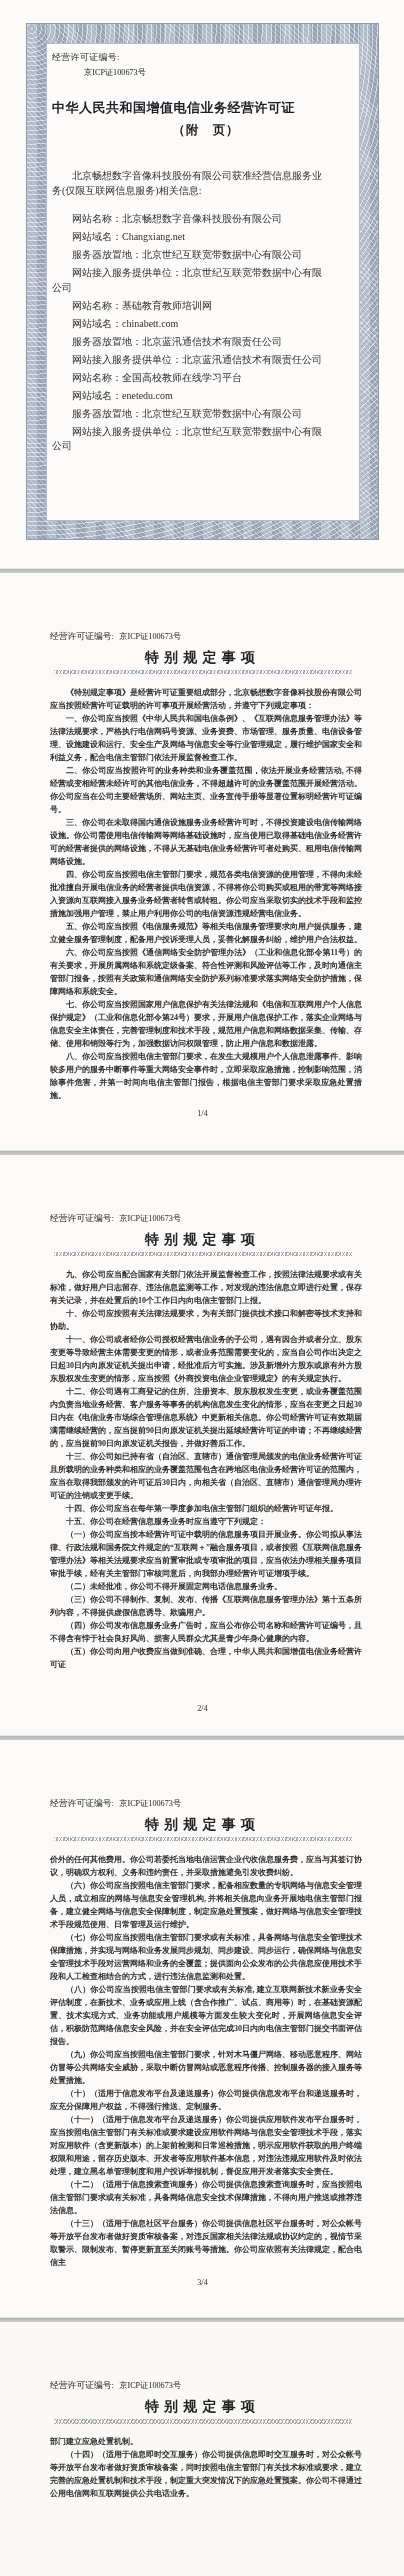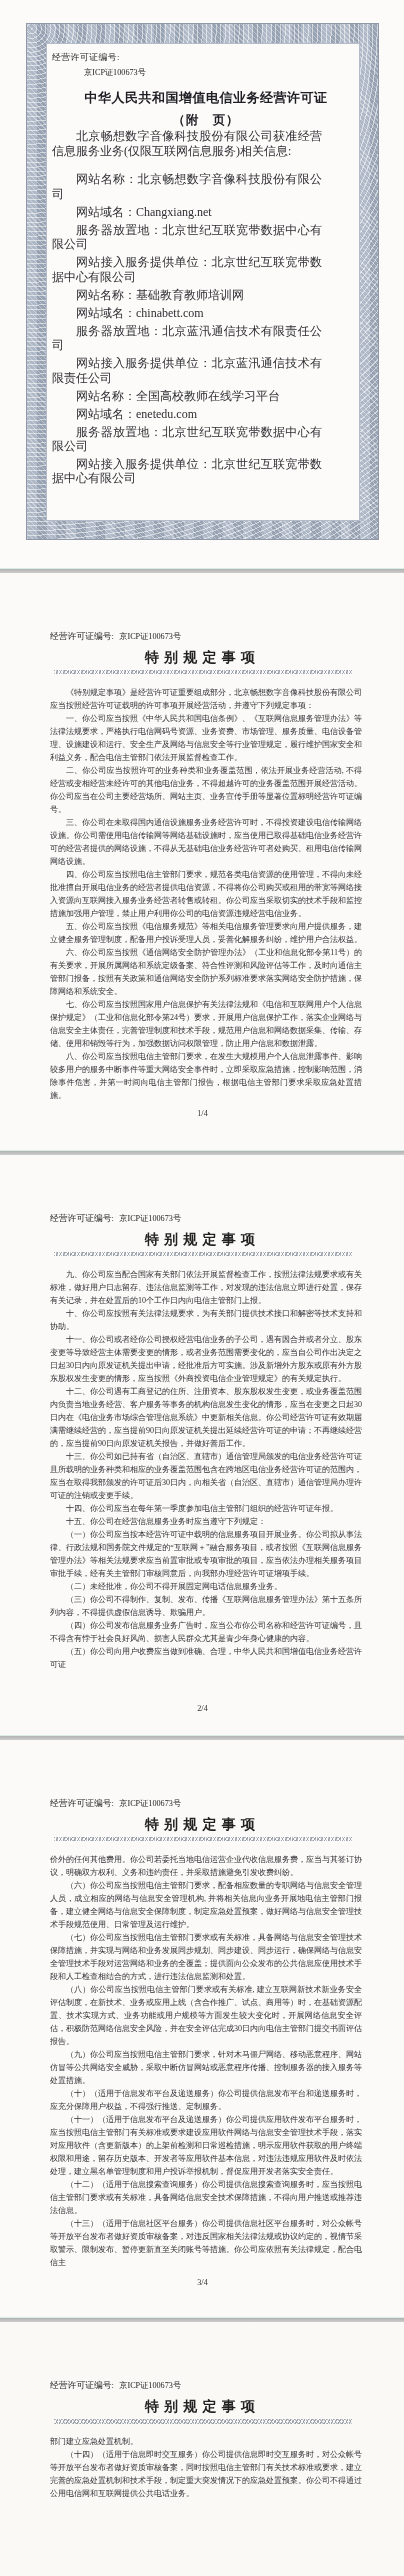--- a/index.html
+++ b/index.html
@@ -37,30 +37,30 @@
     background:#fcfbf9;
     border:0.5px solid #b3bcc8;
   }
   .cert-content{
     position:absolute;inset:0;
     padding:52px 45px 0 52px;
   }
   .cert-license-label{font-size:8.8px;letter-spacing:0.5px;color:#222;}
   .cert-license-number{font-size:8.2px;margin:3.1px 0 0 32px;color:#222;}
   .cert-title{
-    text-align:center;
+    text-align:left;
     font-size:13px;font-weight:bold;letter-spacing:0.5px;
-    margin-top:11px;color:#1e1e24;
+    margin-top:21px;color:#1e1e24;
   }
   .cert-subtitle{
     text-align:center;
     font-size:12.4px;font-weight:bold;letter-spacing:1px;
     margin-top:5.2px;color:#1e1e24;
   }
-  .cert-body{width:270px;font-size:12px;line-height:14.4px;}
+  .cert-body{width:270px;margin-top:30px;font-size:10px;line-height:14.4px;}
   .cert-intro{text-indent:2em;margin:0 0 14.4px 0;text-align:justify;}
   .cert-entry{text-indent:2em;margin:0 0 3.6px 0;text-align:justify;}
   
   .sp-header{padding-top:58px;}
   .sp-license{padding-left:50px;font-size:8.8px;height:13.4px;color:#222;}
   .sp-license .num{font-size:8.2px;margin-left:5.2px;}
   .sp-title{
     text-align:center;font-size:14px;font-weight:bold;
     letter-spacing:5.2px;line-height:18.5px;margin-top:4.1px;color:#222;
   }
@@ -70,21 +70,21 @@
       repeating-linear-gradient(120deg, #9aa1ab 0 1px, rgba(0,0,0,0) 1px 3.1px),
       repeating-linear-gradient(60deg, #bac0c8 0 1px, rgba(0,0,0,0) 1px 3.1px);
   }
   .sp-body{
     margin-top:11.3px;
     padding:0 43px 0 50px;
     font-size:8px;
     line-height:13px;
     text-align:justify;
   }
-  .sp-body p{margin:0;text-indent:2em;}
+  .sp-body p{margin:0;text-indent:2em;font-weight:bold;}
   .sp-body p.cont{text-indent:0;}
   .page-num{
     position:absolute;left:0;right:0;
     text-align:center;font-size:8.2px;color:#333;
     font-family:"Liberation Serif","DejaVu Serif",serif;
   }
   .p2{height:577px;}
   .p3{height:580px;}
   .p4{height:577px;}
   .p5{height:551px;background:#faf9f6;}

